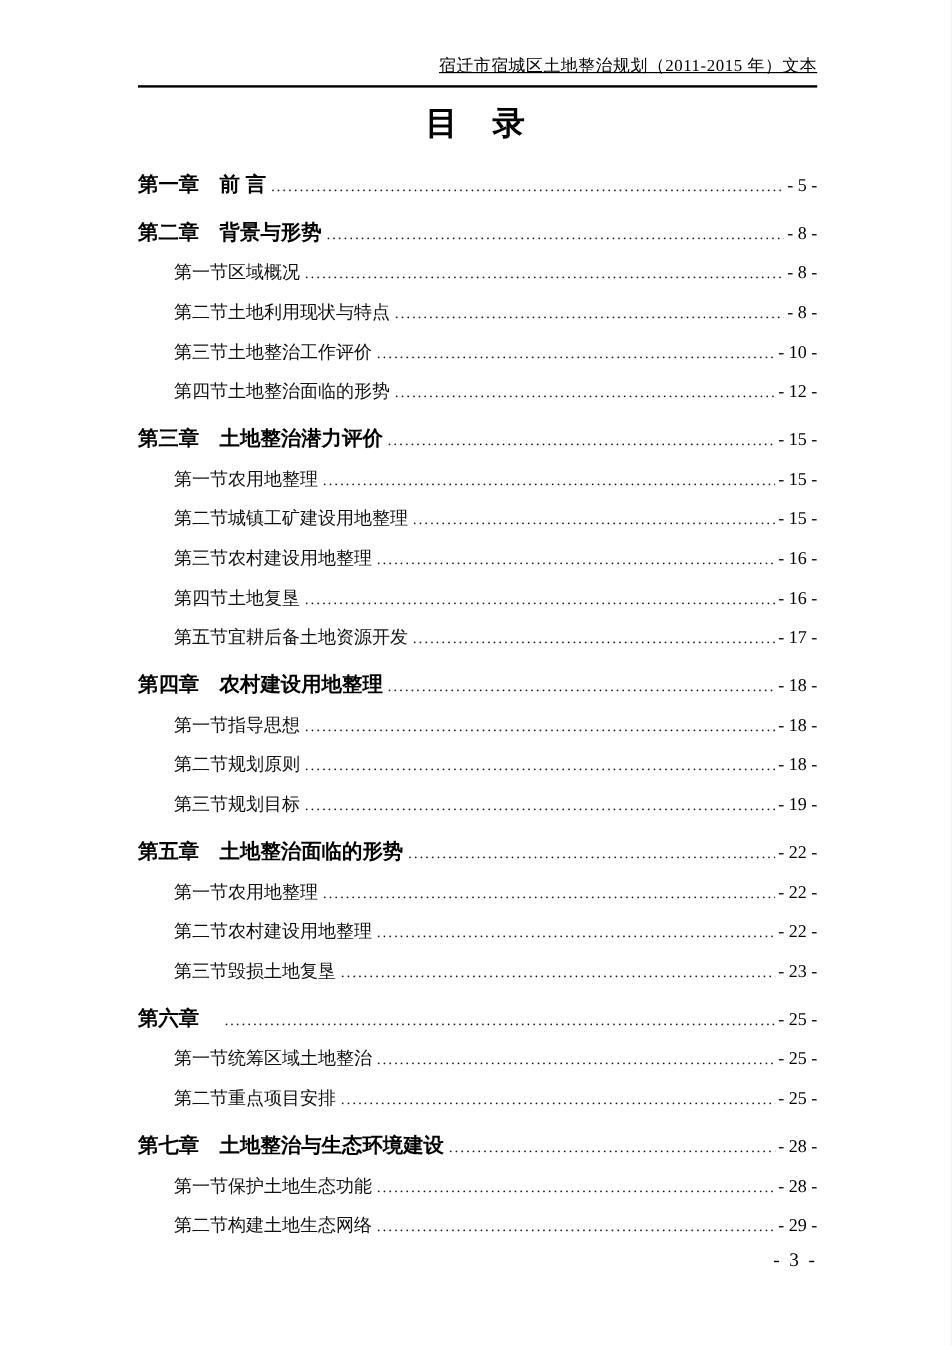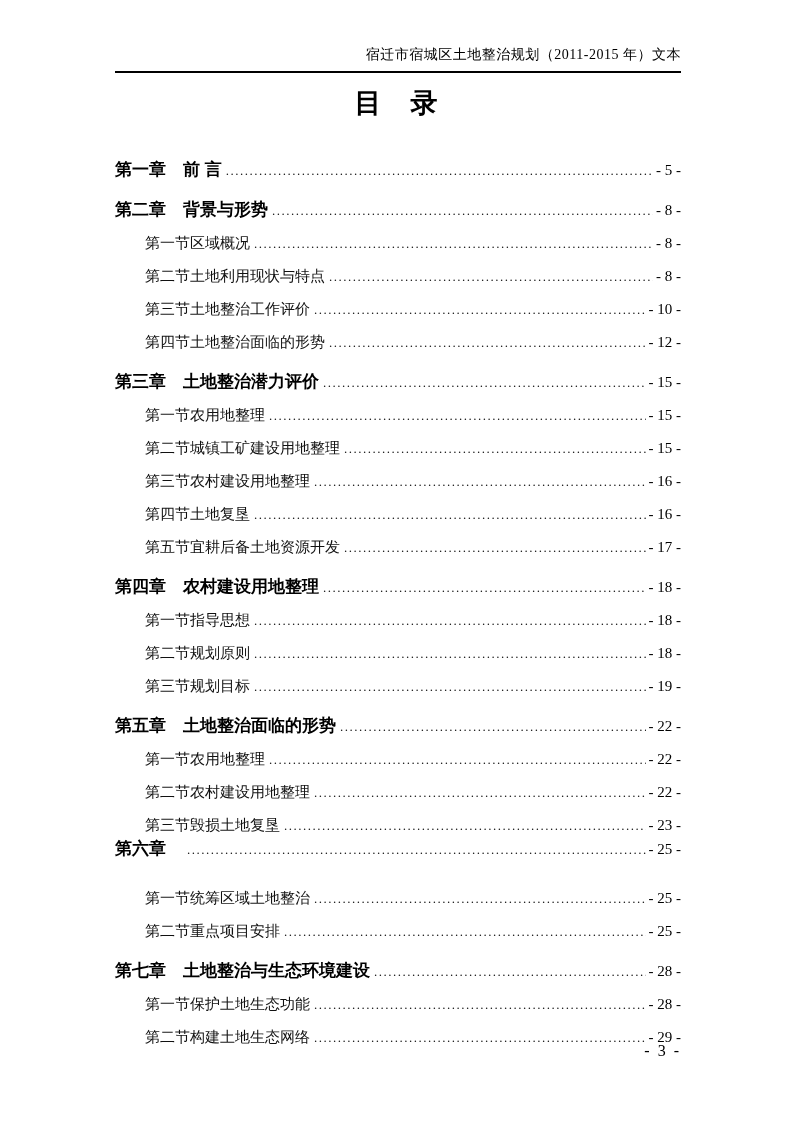--- a/index.html
+++ b/index.html
@@ -16,20 +16,21 @@
   }
   .doc-header {
     margin: 46px 112px 0 115px;
     text-align: right;
     font-family: "Liberation Serif", serif;
     font-size: 14px;
     letter-spacing: 0.5px;
     color: #000;
     border-bottom: 2px solid #000;
     padding-bottom: 7px;
+    text-decoration: underline;
   }
   .doc-title {
     margin-top: 12px;
     text-align: center;
     font-family: "Liberation Sans", sans-serif;
     font-weight: bold;
     font-size: 27px;
     letter-spacing: 1px;
     color: #000;
   }
@@ -53,21 +54,21 @@
   .toc-row.section {
     font-family: "Liberation Serif", serif;
     font-weight: normal;
     font-size: 15px;
     padding-left: 30px;
     color: #111;
   }
   .toc-num { flex: 0 0 auto; }
   .chapter .toc-num { margin-right: 17px; }
   .section .toc-num { }
-  .toc-label { flex: 0 0 auto; margin-top: 16px; }
+  .toc-label { flex: 0 0 auto; }
   .toc-dots {
     flex: 1 1 auto;
     overflow: hidden;
     margin: 0 3px 0 4px;
     font-family: "Liberation Serif", serif;
     font-weight: normal;
     font-size: 13px;
     letter-spacing: 1.5px;
     color: #1a1a1a;
   }

